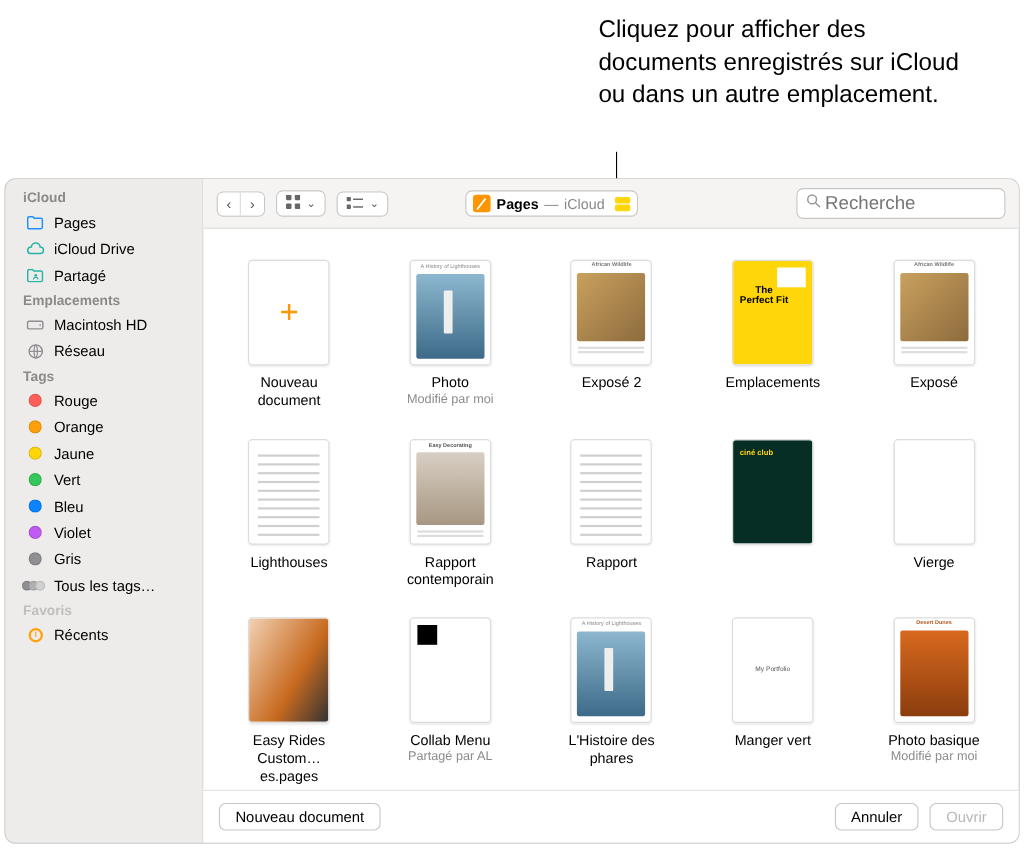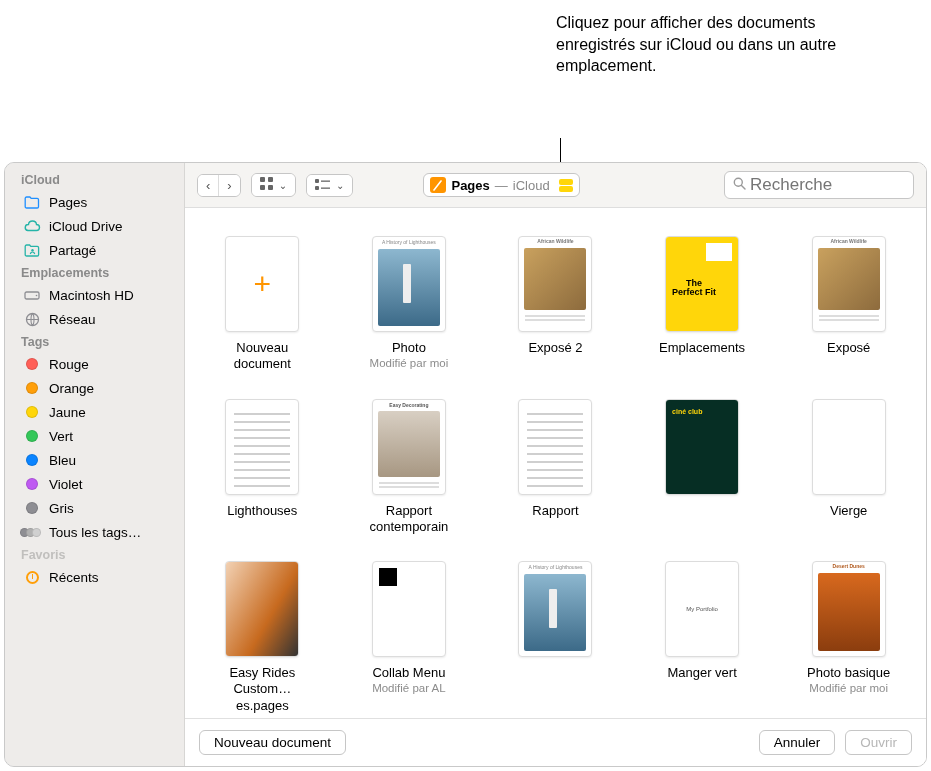--- a/index.html
+++ b/index.html
@@ -2,23 +2,23 @@
 <html><head>
 <meta charset="utf-8">
 <style>
   * { box-sizing: border-box; margin: 0; padding: 0; }
   html, body { width: 931px; height: 771px; font-family: -apple-system, "Helvetica Neue", Helvetica, Arial, sans-serif; background: #fff; color: #000; }
   body { position: relative; }
 
   .callout {
     position: absolute;
     top: 12px;
-    left: 556px;
+    left: 544px;
     width: 340px;
-    font-size: 16px;
+    font-size: 22px;
     line-height: 1.35;
   }
   .callout-line {
     position: absolute;
     top: 138px;
     left: 560px;
     width: 1px;
     height: 45px;
     background: #000;
   }
@@ -136,21 +136,21 @@
     display:flex; flex-direction:column; overflow:hidden;
     position:relative;
   }
   .thumb.newdoc { display:flex; align-items:center; justify-content:center; }
   .plus { color:#ff9500; font-size:30px; font-weight:300; line-height:1; }
   .doc-title { font-size:13px; margin-top:8px; line-height:1.25; max-width:140px; }
   .doc-sub { font-size:11.5px; color:#8c8c8c; margin-top:1px; }
 
   .yellow-card{ position:absolute; inset:0; background:#ffd60a; }
   .yellow-card .box{ position:absolute; top:6px; right:6px; width:26px; height:18px; background:#fff; }
-  .yellow-card .t{ position:absolute; left:6px; top:42px; font-size:9px; font-weight:700; line-height:1.05; }
+  .yellow-card .t{ position:absolute; left:6px; top:22px; font-size:9px; font-weight:700; line-height:1.05; }
 
   .darkclub{ position:absolute; inset:0; background:#062e24; color:#ffd60a; font-size:7px; font-weight:700; display:flex; align-items:flex-start; padding:8px 6px; }
 
   .footer {
     height: 48px; flex:none;
     border-top:1px solid #e0e0e0;
     background:#fff;
     display:flex; align-items:center; padding: 0 14px; gap:10px;
   }
   .btn {
@@ -452,29 +452,30 @@
             <div class="thumb">
               <div style="flex:1;background:linear-gradient(120deg,#f2d1b3,#c76a1f 60%,#333);"></div>
             </div>
             <div class="doc-title">Easy Rides Custom…es.pages</div>
           </div>
           <div class="doc">
             <div class="thumb">
               <div style="width:18px;height:18px;background:#000;margin:6px;"></div>
             </div>
             <div class="doc-title">Collab Menu</div>
-            <div class="doc-sub">Modifié par AL</div>
+            <div class="doc-sub">Partagé par AL</div>
           </div>
           <div class="doc">
             <div class="thumb">
               <div style="height:10px;font-size:5px;color:#888;padding:2px 4px;">A History of Lighthouses</div>
               <div style="flex:1;background:linear-gradient(#8db7cf,#3c6a88);margin:2px 5px 5px;border-radius:2px;position:relative;">
                 <div style="position:absolute;left:40%;top:20%;width:8px;height:50%;background:#eee;border-radius:1px;"></div>
               </div>
             </div>
+            <div class="doc-title">L'Histoire des phares</div>
           </div>
           <div class="doc">
             <div class="thumb">
               <div style="flex:1;display:flex;align-items:center;justify-content:center;font-size:6px;color:#555;">My Portfolio</div>
             </div>
             <div class="doc-title">Manger vert</div>
           </div>
           <div class="doc">
             <div class="thumb">
               <div style="height:8px;font-size:5px;color:#b05a1f;padding:1px 4px;font-weight:700;">Desert Dunes</div>

